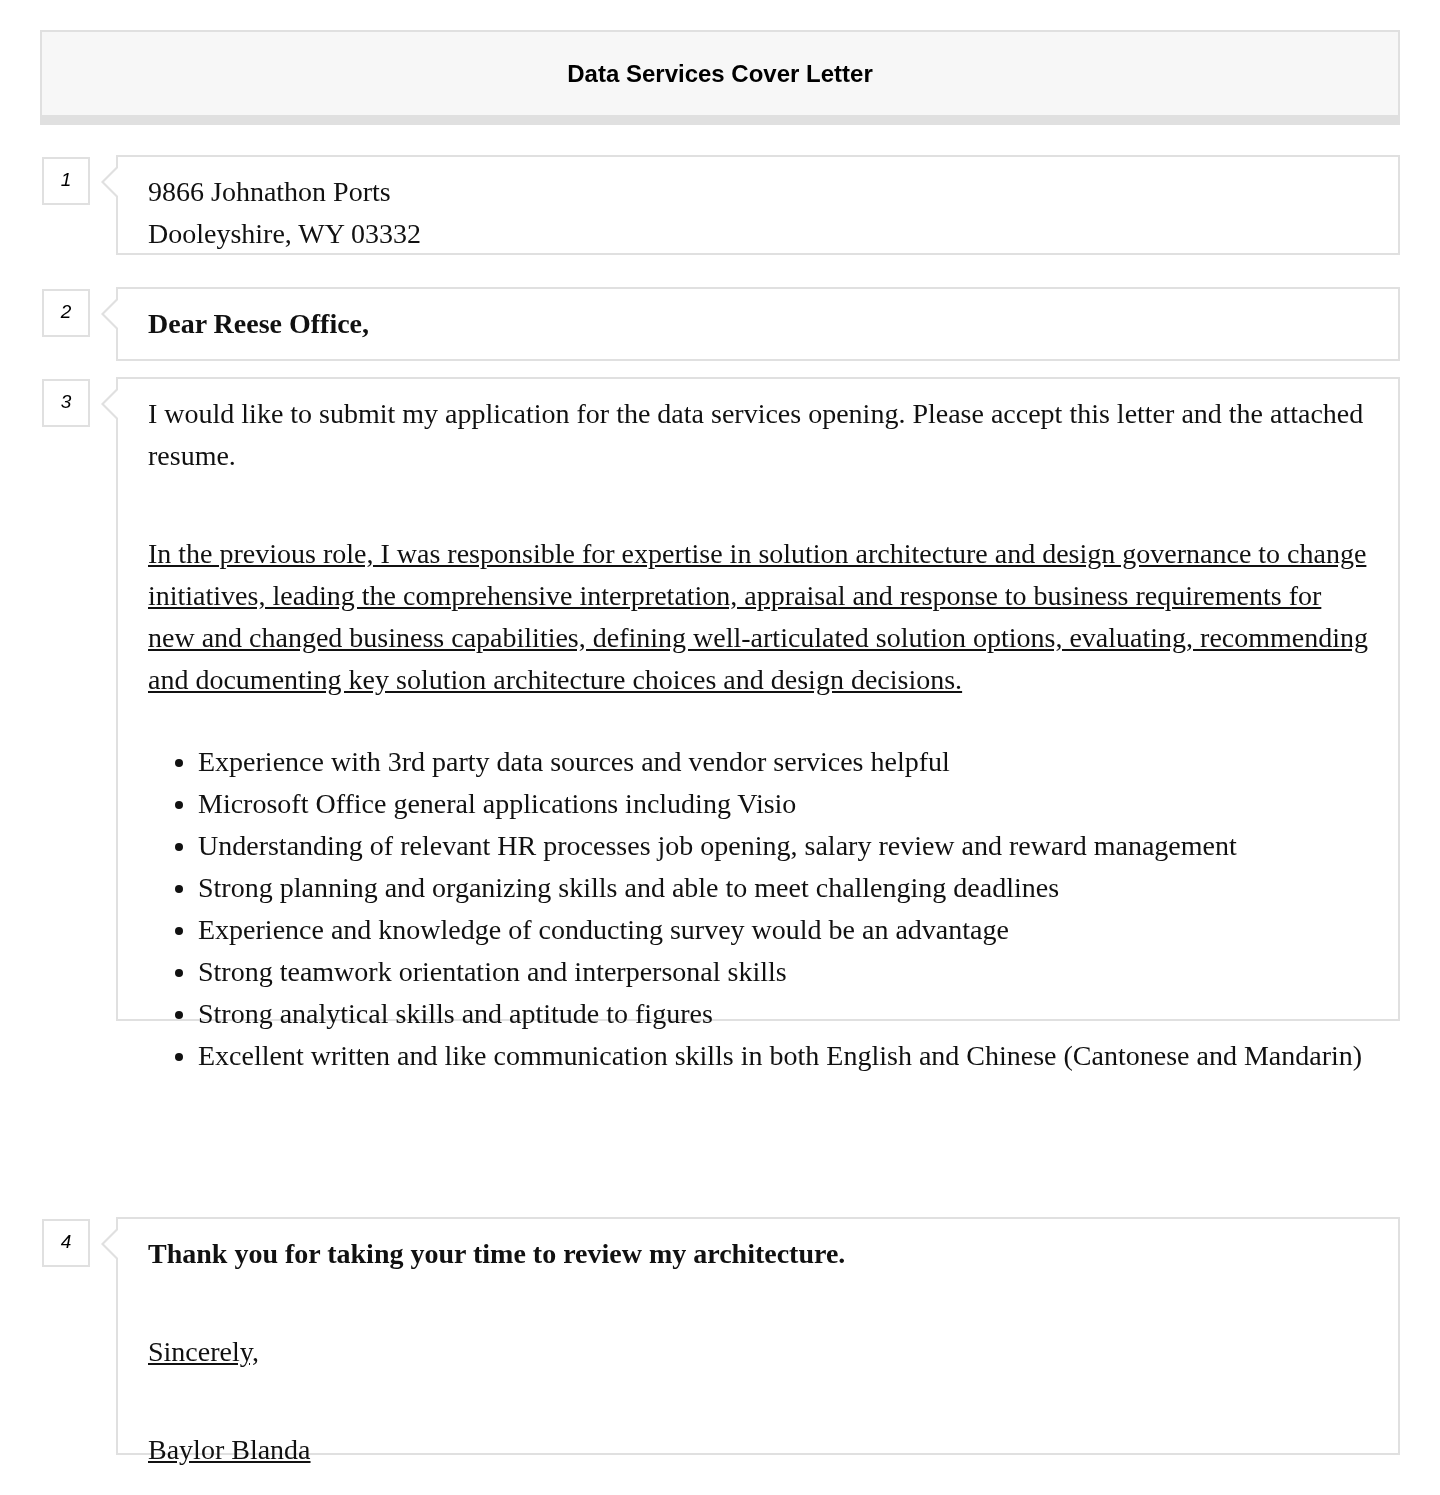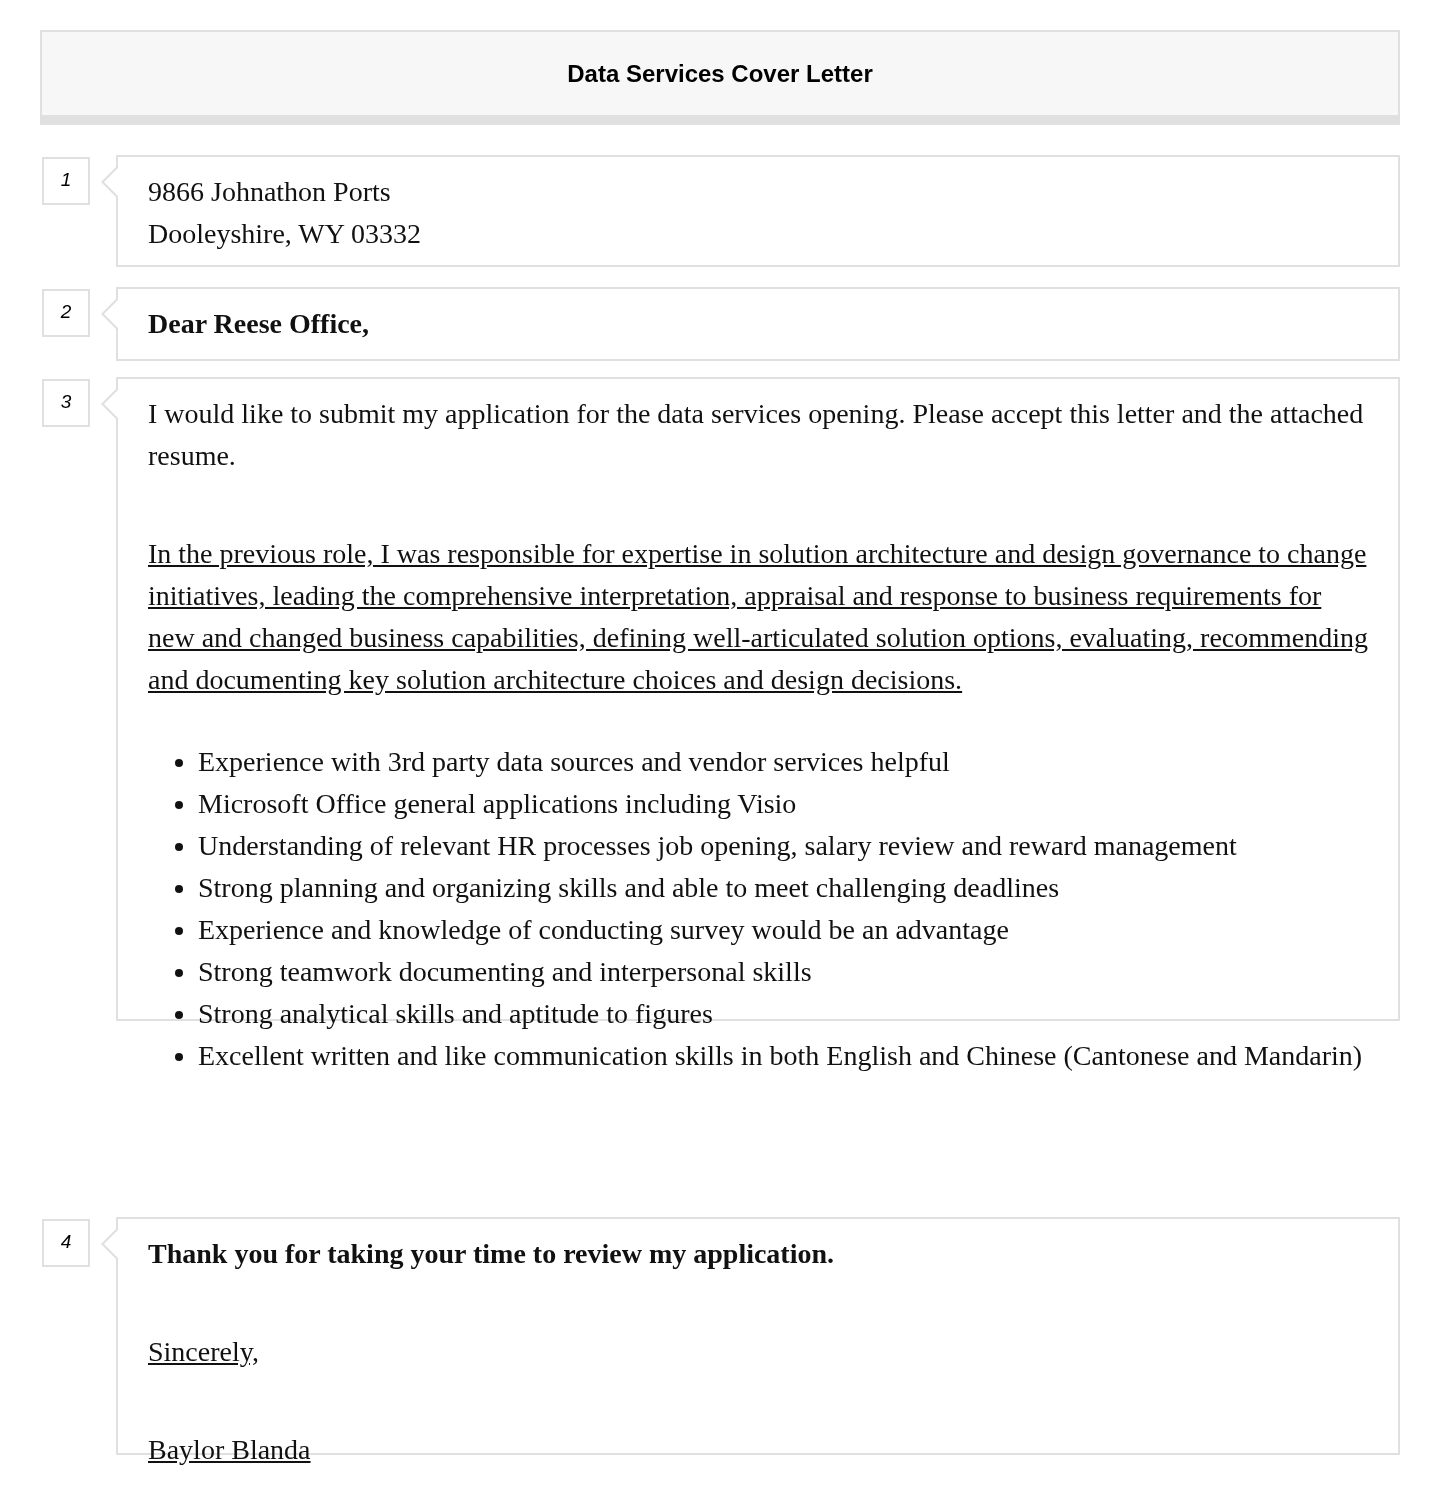--- a/index.html
+++ b/index.html
@@ -49,21 +49,21 @@
   </style>
 </head>
 <body>
 
 <div class="header">
   <h1>Data Services Cover Letter</h1>
 </div>
 
 <div class="section" style="top:155px;">
   <div class="num-box" style="top:2px;">1</div>
-  <div class="card" style="top:0; height:112px;">
+  <div class="card" style="top:0; height:100px;">
     <div class="arrow-outer"></div>
     <div class="arrow-inner"></div>
     <p style="margin:0;">
       <span>9866 Johnathon Ports</span><br>
       <span>Dooleyshire, WY 03332</span>
     </p>
   </div>
 </div>
 
 <div class="section" style="top:287px;">
@@ -81,29 +81,29 @@
     <div class="arrow-outer"></div>
     <div class="arrow-inner"></div>
     <p>I would like to submit my application for the data services opening. Please accept this letter and the attached resume.</p>
     <p>In the previous role, I was responsible for expertise in solution architecture and design governance to change initiatives, leading the comprehensive interpretation, appraisal and response to business requirements for new and changed business capabilities, defining well-articulated solution options, evaluating, recommending and documenting key solution architecture choices and design decisions.</p>
     <ul>
       <li>Experience with 3rd party data sources and vendor services helpful</li>
       <li>Microsoft Office general applications including Visio</li>
       <li>Understanding of relevant HR processes job opening, salary review and reward management</li>
       <li>Strong planning and organizing skills and able to meet challenging deadlines</li>
       <li>Experience and knowledge of conducting survey would be an advantage</li>
-      <li>Strong teamwork documenting and interpersonal skills</li>
+      <li>Strong teamwork orientation and interpersonal skills</li>
       <li>Strong analytical skills and aptitude to figures</li>
       <li>Excellent written and like communication skills in both English and Chinese (Cantonese and Mandarin)</li>
     </ul>
   </div>
 </div>
 
 <div class="section" style="top:1217px;">
   <div class="num-box" style="top:2px;">4</div>
   <div class="card" style="top:0; height:238px;">
     <div class="arrow-outer"></div>
     <div class="arrow-inner"></div>
-    <p class="bold">Thank you for taking your time to review my application.</p>
+    <p class="bold">Thank you for taking your time to review my architecture.</p>
     <p>Sincerely,</p>
     <p>Baylor Blanda</p>
   </div>
 </div>
 
 </body></html>

